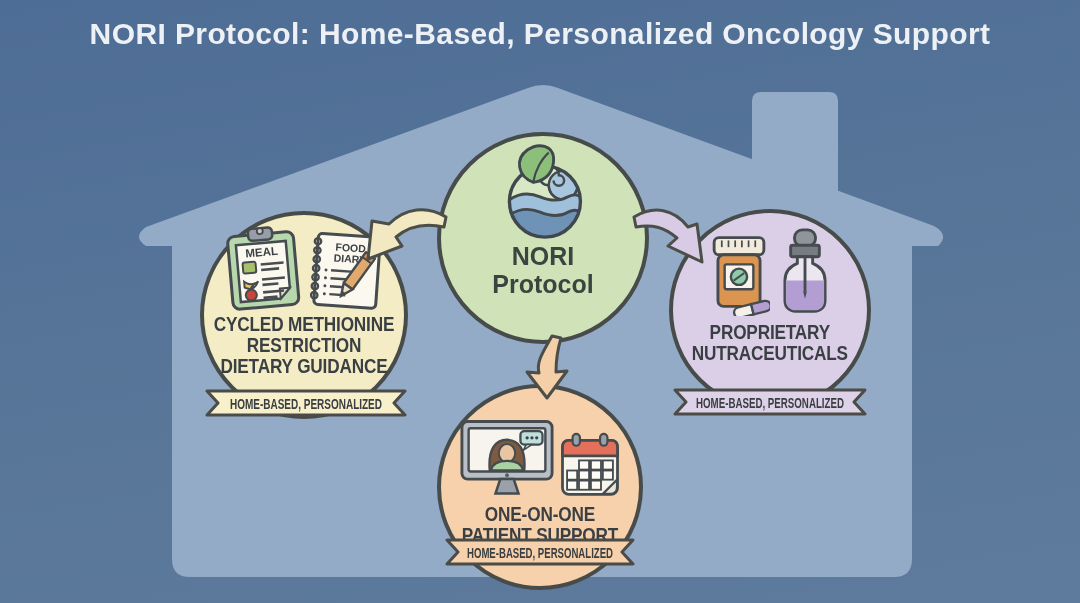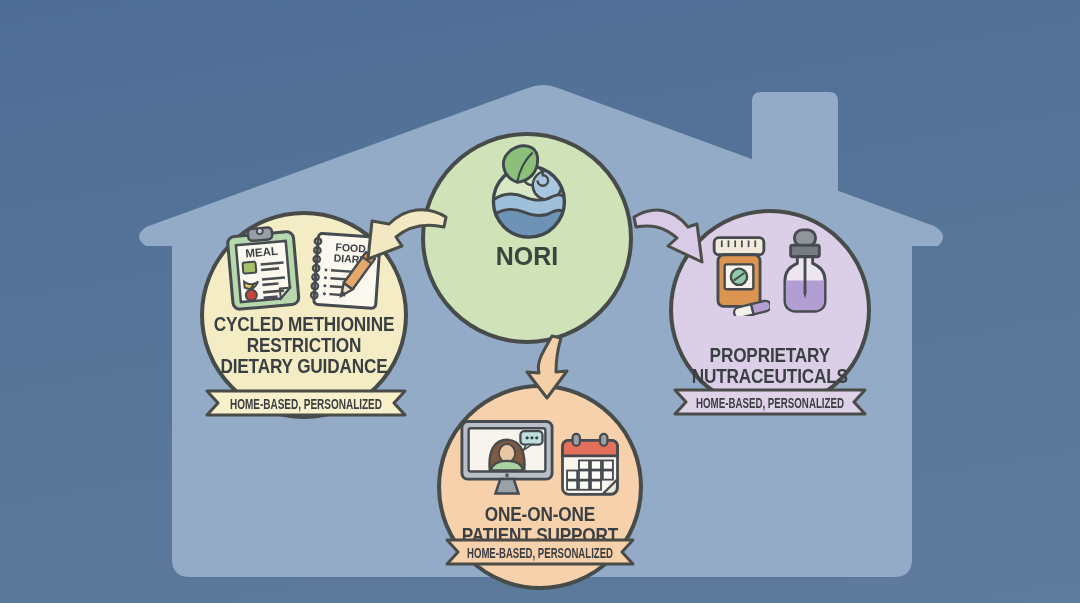--- a/index.html
+++ b/index.html
@@ -12,23 +12,23 @@
   .layer { position:absolute; inset:0; }
   .title {
     position:absolute; top:17px; left:0; right:0; text-align:center;
     font-size:30px; font-weight:700; color:#edf1f5; letter-spacing:.4px;
   }
   .circle {
     position:absolute; border-radius:50%; border:4px solid #474c4b;
     box-sizing:border-box; display:flex; flex-direction:column; align-items:center;
     z-index:2;
   }
-  .hub   { left:421px; top:132px; width:212px; height:212px; background:#cfe2b8; padding-top:6px; }
+  .hub   { left:437px; top:132px; width:212px; height:212px; background:#cfe2b8; padding-top:6px; }
   .diet  { left:200px; top:211px; width:208px; height:208px; background:#f4ecc4; padding-top:11px; }
-  .nutra { left:669px; top:209px; width:202px; height:202px; background:#dbcfe7; padding-top:15px;gap:23px; }
+  .nutra { left:669px; top:209px; width:202px; height:202px; background:#dbcfe7; padding-top:15px; }
   .supp  { left:437px; top:384px; width:206px; height:206px; background:#f6d1ab; padding-top:31px; }
   .icons { display:flex; justify-content:center; align-items:flex-start; }
   .tilt-l { transform:rotate(-5deg); }
   .tilt-r { transform:rotate(4deg); margin-top:6px; margin-left:2px; }
   .hub-name { font-size:25px; font-weight:700; color:#3b453f; line-height:1.12; text-align:center; }
   .node-label {
     font-weight:700; font-size:20px; line-height:1.05; color:#3a3f43;
     text-align:center; transform:scaleX(.86); letter-spacing:-.2px; white-space:nowrap;
   } .mt4 { margin-top:4px; } .mt6 { margin-top:6px; }
   .arrows { z-index:3; pointer-events:none; }
@@ -42,40 +42,42 @@
 
 <div class="canvas">
 
   <svg class="layer" width="1080" height="603" viewBox="0 0 1080 603">
     <path fill="#93abc6" d="M 752 215 L 752 101 Q 752 92 761 92 L 829 92 Q 838 92 838 101 L 838 215 Z"></path>
     <path fill="#93abc6" d="M 146 227 L 528 88 Q 543 82 558 88 L 934 226 Q 950 235 938 246
              L 912 246 L 912 559 Q 912 577 894 577 L 190 577 Q 172 577 172 559
              L 172 246 L 146 246 Q 132 237 146 227 Z"></path>
   </svg>
 
+  <div class="title">NORI Protocol: Home-Based, Personalized Oncology Support</div>
 
   <div class="circle hub">
     <svg width="96" height="100" viewBox="0 0 100 104">
       <defs>
           <clipPath id="logoClip">
             <circle cx="52" cy="62" r="37"></circle>
           </clipPath>
         </defs>
       <circle cx="52" cy="62" r="37" fill="#d8e8c7" stroke="none"></circle>
       <g clip-path="url(#logoClip)">
         <circle cx="71" cy="45" r="15" fill="#a9c6df" stroke="#44494b" stroke-width="2.5"></circle>
         <path d="M 71 30 a 15 15 0 1 1 -15 15 a 10.5 10.5 0 1 1 10.5 -10.5 a 5.5 5.5 0 1 1 -5.5 5.5" fill="none" stroke="#44494b" stroke-width="2.5"></path>
         <path d="M 15 60 Q 30 50 47 57 Q 64 64 76 57 Q 84 53 89 57 L 89 100 L 15 100 Z" fill="#9fc0da" stroke="#44494b" stroke-width="3"></path>
         <path d="M 15 76 Q 30 66 47 73 Q 64 80 76 73 Q 84 69 89 73 L 89 100 L 15 100 Z" fill="#6f92b7" stroke="#44494b" stroke-width="3"></path>
       </g>
       <circle cx="52" cy="62" r="37" fill="none" stroke="#40484e" stroke-width="3.5"></circle>
       <path d="M 40 42 C 24 36 20 18 34 8 C 46 0 60 4 61 16 C 62 30 54 40 40 42 Z" fill="#8cc07a" stroke="#40484e" stroke-width="3"></path>
       <path d="M 40 41 C 42 30 48 18 56 11" fill="none" stroke="#40484e" stroke-width="2.2"></path>
     </svg>
     <div class="hub-name">NORI</div>
+    <div class="hub-name">Protocol</div>
   </div>
 
   <div class="circle diet">
     <div class="icons">
       <svg class="tilt-l" width="74" height="84" viewBox="0 0 74 84">
         <rect x="4" y="8" width="66" height="73" rx="7" fill="#b7d8ac" stroke="#454b4e" stroke-width="3"></rect>
         <rect x="25" y="2" width="24" height="12" rx="4" fill="#979ea7" stroke="#454b4e" stroke-width="2.5"></rect>
         <circle cx="37" cy="5" r="3" fill="#c3c9cf" stroke="#454b4e" stroke-width="1.8"></circle>
         <path d="M 12 17 L 62 17 L 62 64 L 52 74 L 12 74 Z" fill="#fbf8f0" stroke="#454b4e" stroke-width="2.5"></path>
         <path d="M 52 64 L 62 64 L 52 74 Z" fill="#e7e2d5" stroke="#454b4e" stroke-width="2"></path>

